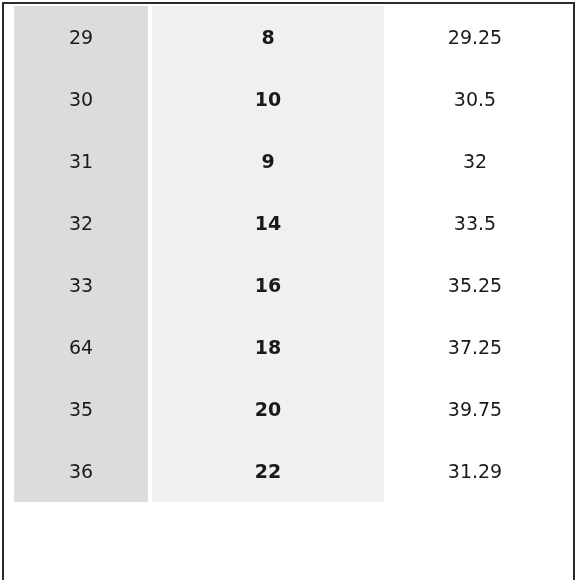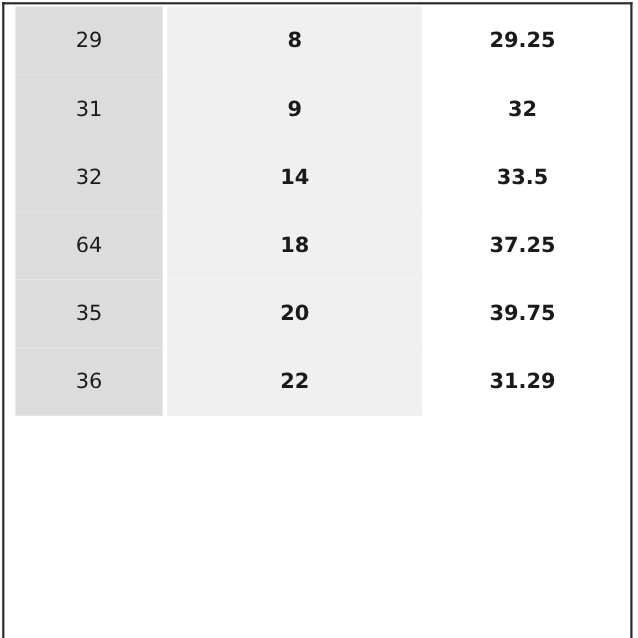--- a/index.html
+++ b/index.html
@@ -79,21 +79,21 @@
     background: #f0f0f0;
     font-size: 19px;
     font-weight: 700;
   }
 
   
   td.col-c {
     width: 182px;
     background: #ffffff;
     font-size: 19px;
-    font-weight: 700;
+    font-weight: 400;
     margin-left: 32px;
   }
 </style>
 </head>
 <body>
 
 <div id="screen">
 
   <div class="rule rule-top"></div>
   <div class="rule rule-left"></div>
@@ -103,35 +103,47 @@
     <table class="data-table">
       <tbody>
 
         <tr>
           <td class="col-a">29</td>
           <td class="gutter"></td>
           <td class="col-b">8</td>
           <td class="col-c">29.25</td>
         </tr>
 
+        <tr>
+          <td class="col-a">30</td>
+          <td class="gutter"></td>
+          <td class="col-b">10</td>
+          <td class="col-c">30.5</td>
+        </tr>
 
         <tr>
           <td class="col-a">31</td>
           <td class="gutter"></td>
           <td class="col-b">9</td>
           <td class="col-c">32</td>
         </tr>
 
         <tr>
           <td class="col-a">32</td>
           <td class="gutter"></td>
           <td class="col-b">14</td>
           <td class="col-c">33.5</td>
         </tr>
 
+        <tr>
+          <td class="col-a">33</td>
+          <td class="gutter"></td>
+          <td class="col-b">16</td>
+          <td class="col-c">35.25</td>
+        </tr>
 
         <tr>
           <td class="col-a">64</td>
           <td class="gutter"></td>
           <td class="col-b">18</td>
           <td class="col-c">37.25</td>
         </tr>
 
         <tr>
           <td class="col-a">35</td>

